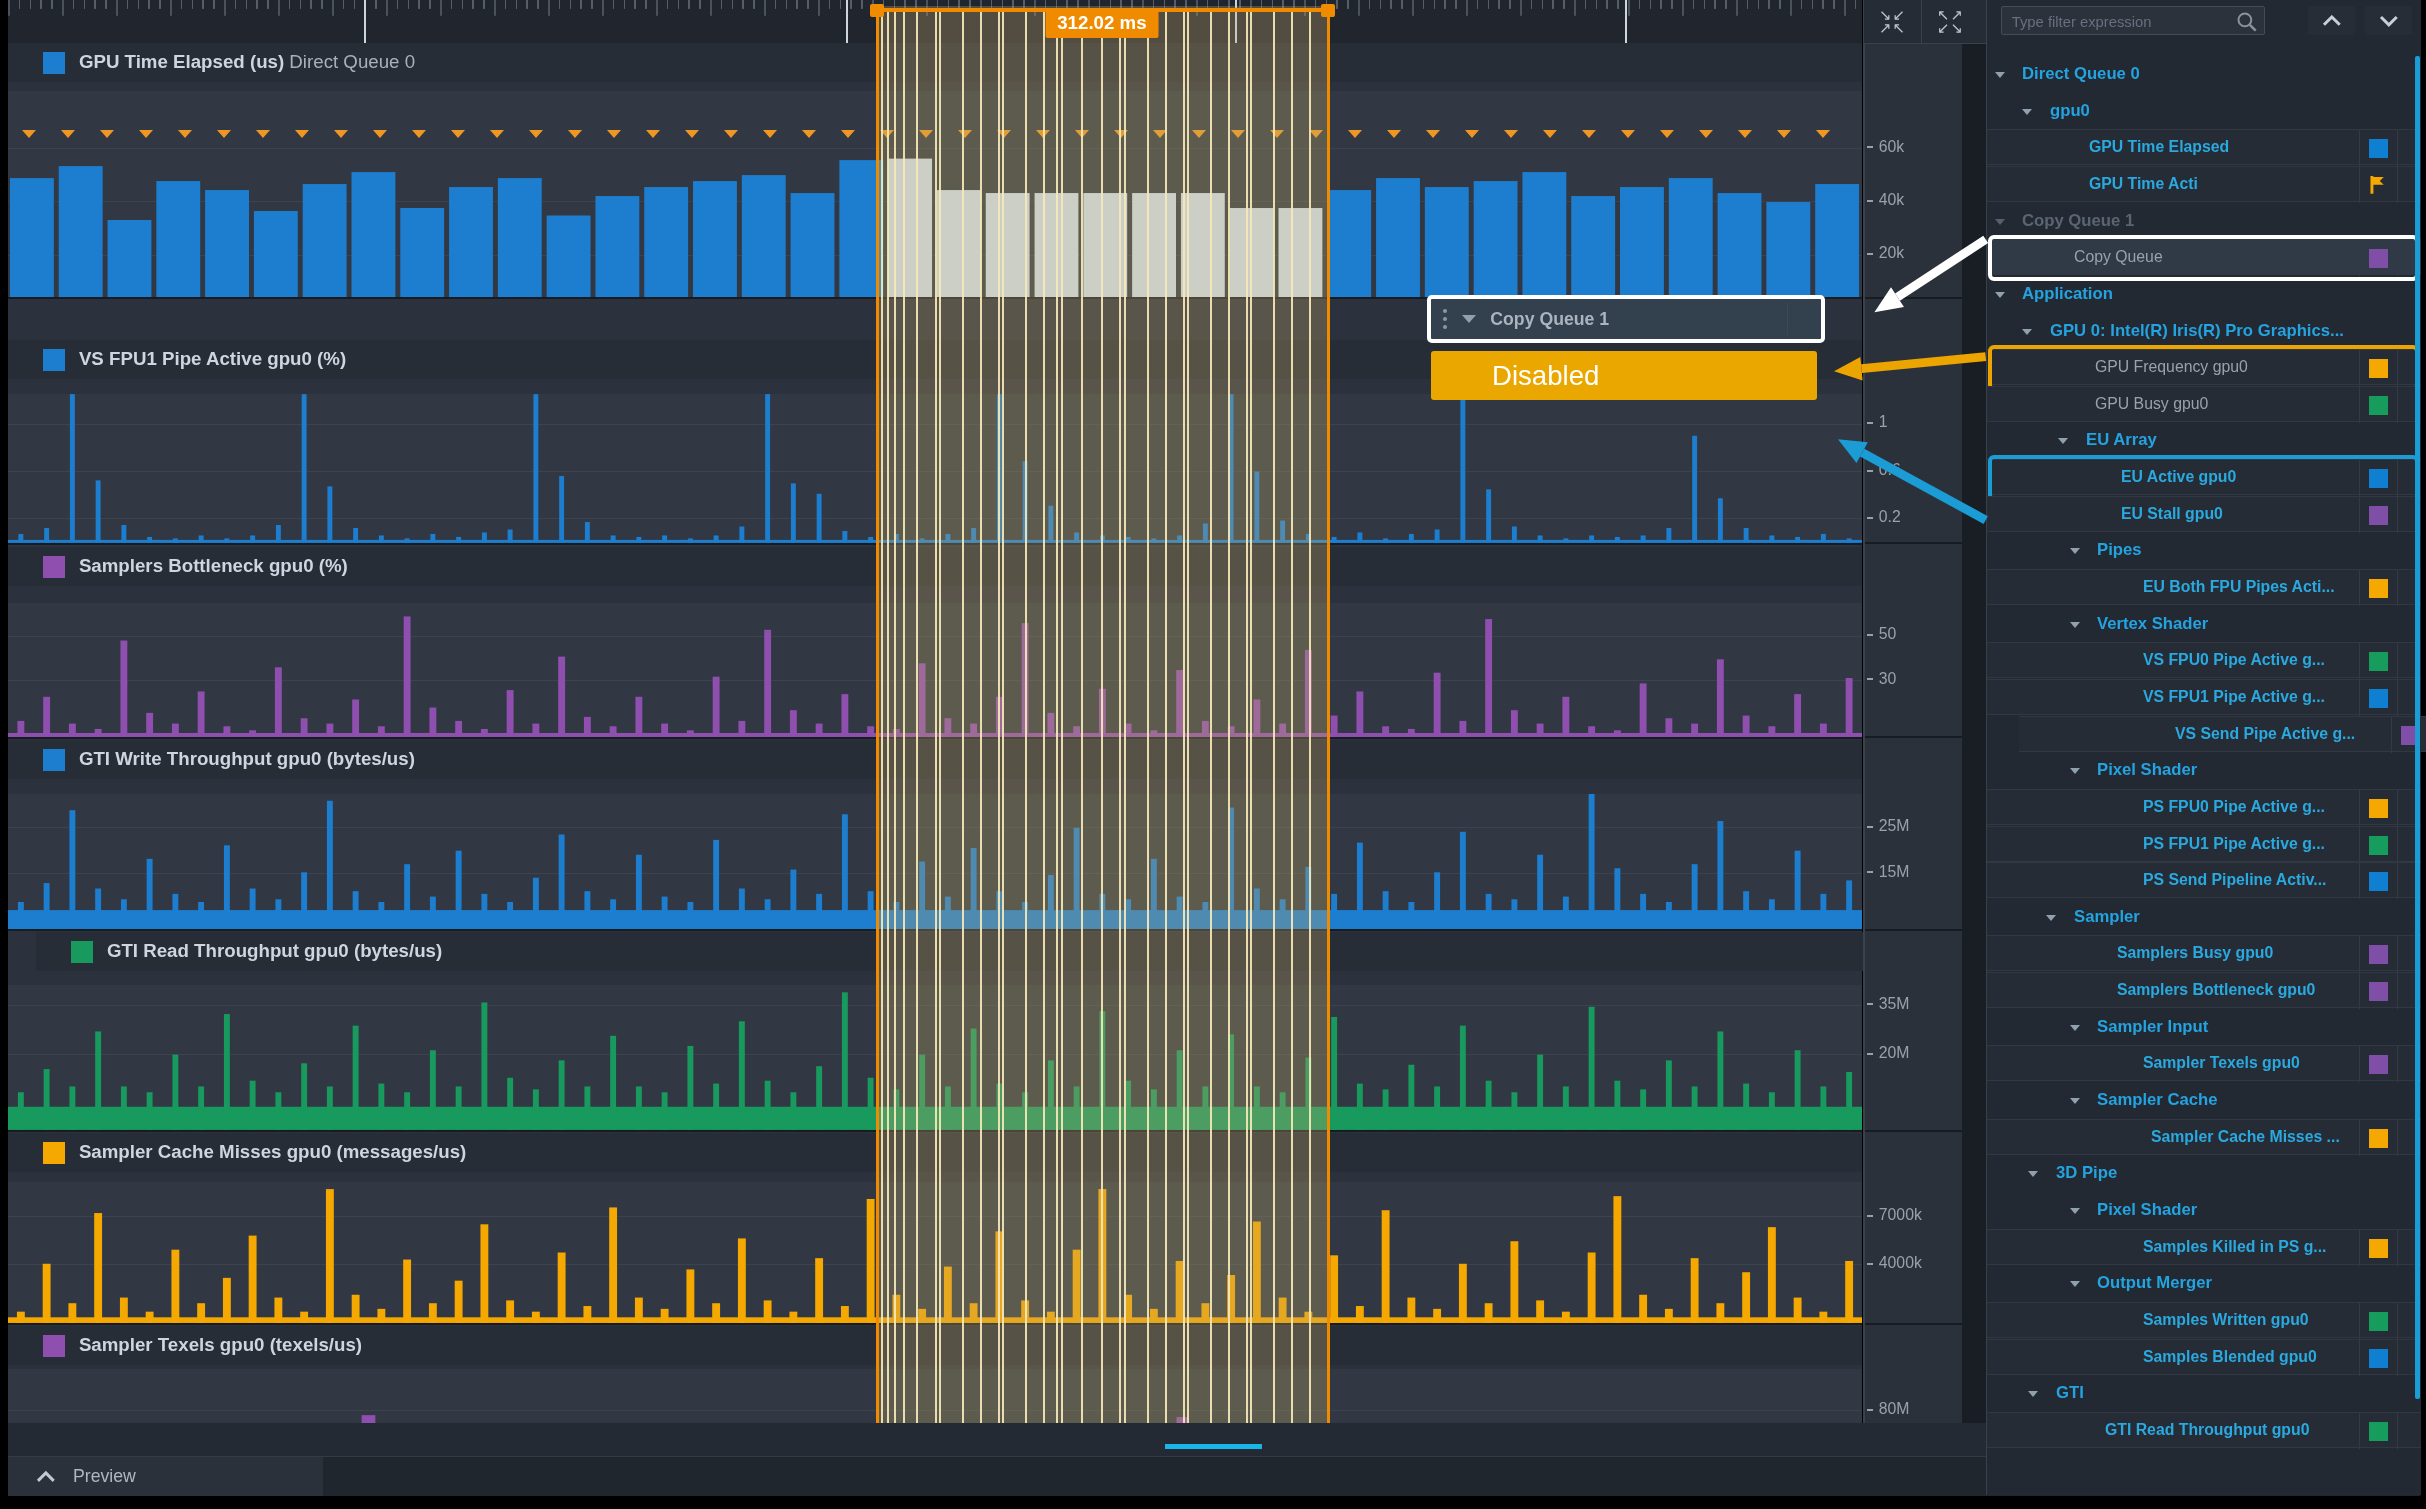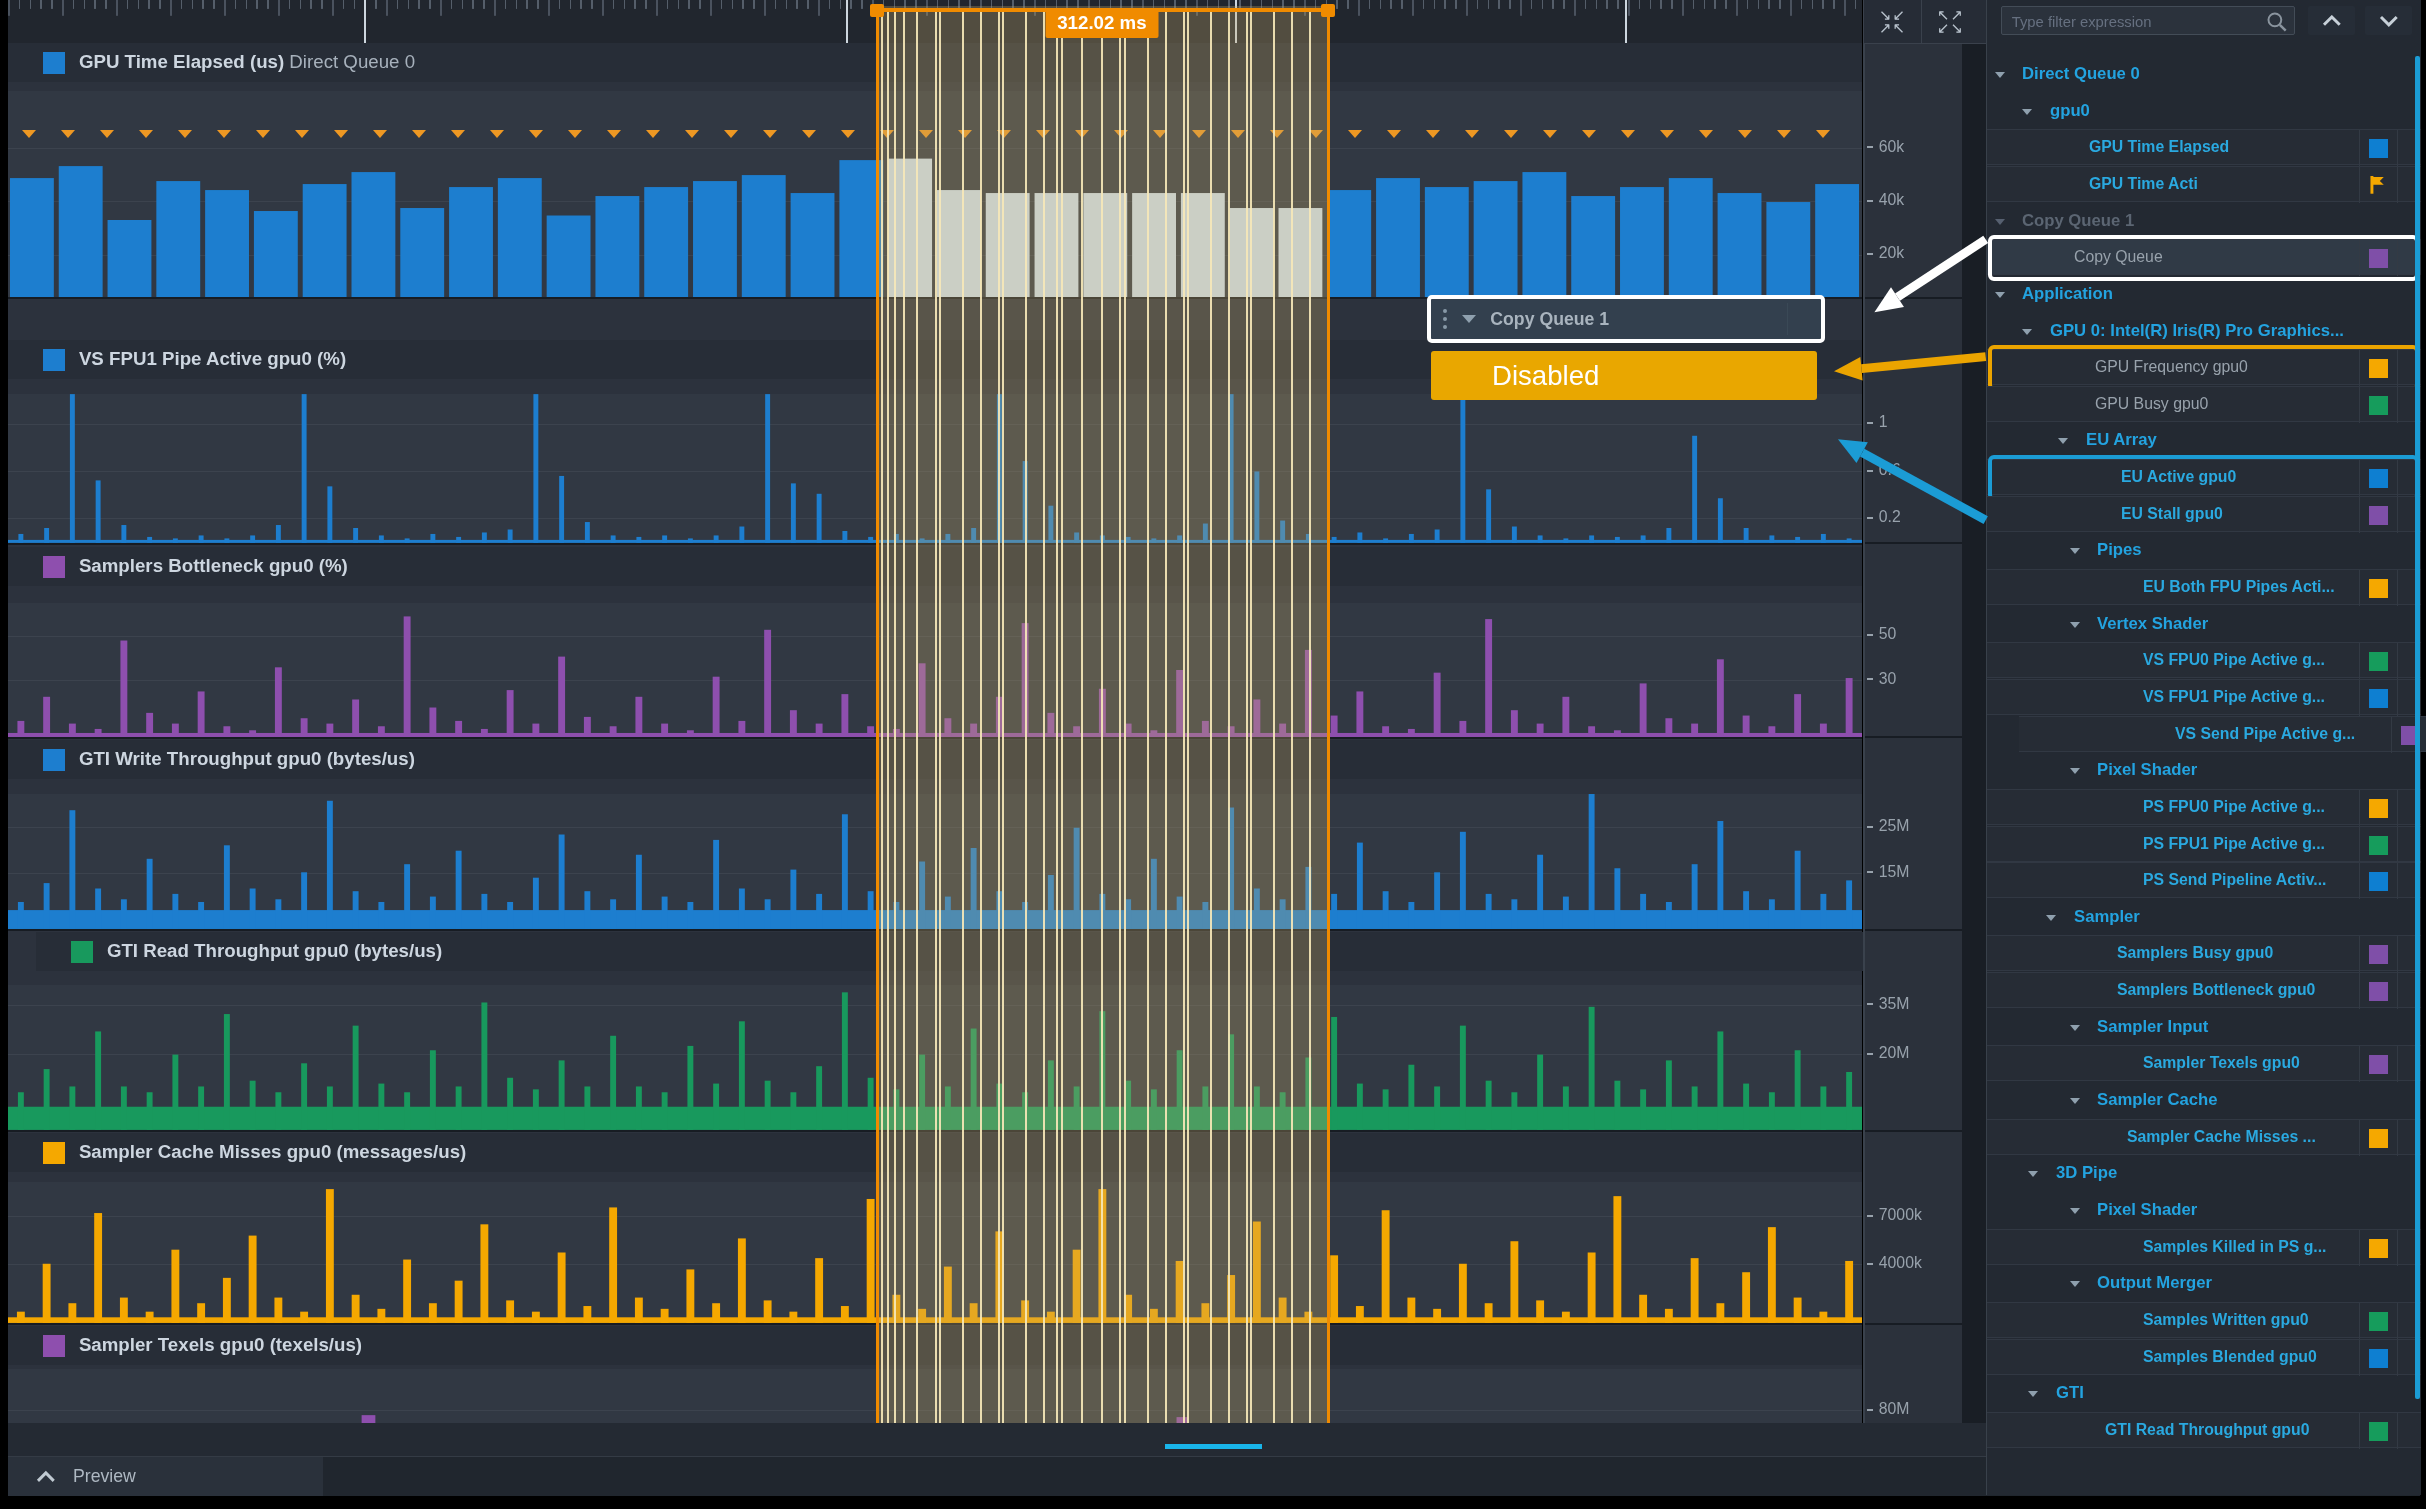--- a/index.html
+++ b/index.html
@@ -45,21 +45,21 @@
     color:#b9c3cd;font-size:14.8px;line-height:12.8px;text-align:center;letter-spacing:1px;cursor:pointer;}
   
   .bottom-strip{left:7.9px;top:1423px;width:1978px;height:32.5px;background:#242a33;}
   .preview-bar{left:7.9px;top:1456px;width:2412px;height:39px;background:#20262e;border-top:1px solid #343b45;}
   .preview-tab{position:absolute;left:0;top:0;width:315px;height:39px;background:#2a313b;display:flex;align-items:center;gap:15.8px;padding-left:27.6px;box-sizing:border-box;cursor:pointer;}
   .preview-tab .lbl{font-size:17.7px;color:#aeb8c2;}
   .cyan-marker{left:1165px;top:1444px;width:97px;height:4.9px;background:#19b5ea;}
   
   .sidebar{left:1986px;top:0;width:434px;height:1495px;background:#232932;border-left:1px solid #39414b;}
   .filter-row{position:absolute;left:0;top:0;width:434px;height:43px;background:#232932;}
-  .filter-box{position:absolute;left:13.8px;top:5.9px;width:294px;height:29.6px;background:#2b323c;border:1px solid #434c57;border-radius:2px;box-sizing:border-box;}
+  .filter-box{position:absolute;left:13.8px;top:5.9px;width:264px;height:29.6px;background:#2b323c;border:1px solid #434c57;border-radius:2px;box-sizing:border-box;}
   .filter-input{position:absolute;left:7.9px;top:1px;width:246px;height:25.6px;background:transparent;border:none;outline:none;
     color:#9aa4ae;font-size:14.8px;font-family:"Liberation Sans",sans-serif;}
   .filter-input::placeholder{color:#667080;}
   .filter-search{position:absolute;right:5.9px;top:3.9px;}
   .sb-btn{position:absolute;top:5.9px;width:47px;height:29.6px;background:#262d37;border-radius:2px;display:flex;align-items:center;justify-content:center;cursor:pointer;}
   .tree{position:absolute;left:0;top:56px;width:434px;}
   .trow{position:absolute;left:0;width:434px;height:36px;box-sizing:border-box;cursor:pointer;}
   .trow.leaf{background:#262c35;border-top:1px solid #313843;border-bottom:1px solid #313843;}
   .trow.selected{background:#303a46;}
   .trow .chev{position:absolute;top:15.8px;width:0;height:0;border-left:5.9px solid transparent;border-right:5.9px solid transparent;border-top:6.9px solid #8fa0ae;}
@@ -910,21 +910,21 @@
           <span class="tlabel blue" style="left: 156px;">Sampler Texels gpu0</span>
           <span class="coldiv" style="left: 372px;"></span>
           <span class="coldiv" style="left: 410px;"></span>
           <span class="swatch" style="background: rgb(127, 79, 168);"></span>
         </div>
         <div class="trow " style="top: 1026px;">
           <span class="chev" style="left: 83px;"></span>
           <span class="tlabel group" style="left: 110px;">Sampler Cache</span>
         </div>
         <div class="trow leaf" style="top: 1063px;">
-          <span class="tlabel blue" style="left: 140px;">Sampler Cache Misses ...</span>
+          <span class="tlabel blue" style="left: 164px;">Sampler Cache Misses ...</span>
           <span class="coldiv" style="left: 372px;"></span>
           <span class="coldiv" style="left: 410px;"></span>
           <span class="swatch" style="background: rgb(245, 168, 0);"></span>
         </div>
         <div class="trow " style="top: 1099px;">
           <span class="chev" style="left: 41px;"></span>
           <span class="tlabel group" style="left: 69px;">3D Pipe</span>
         </div>
         <div class="trow " style="top: 1136px;">
           <span class="chev" style="left: 83px;"></span>

